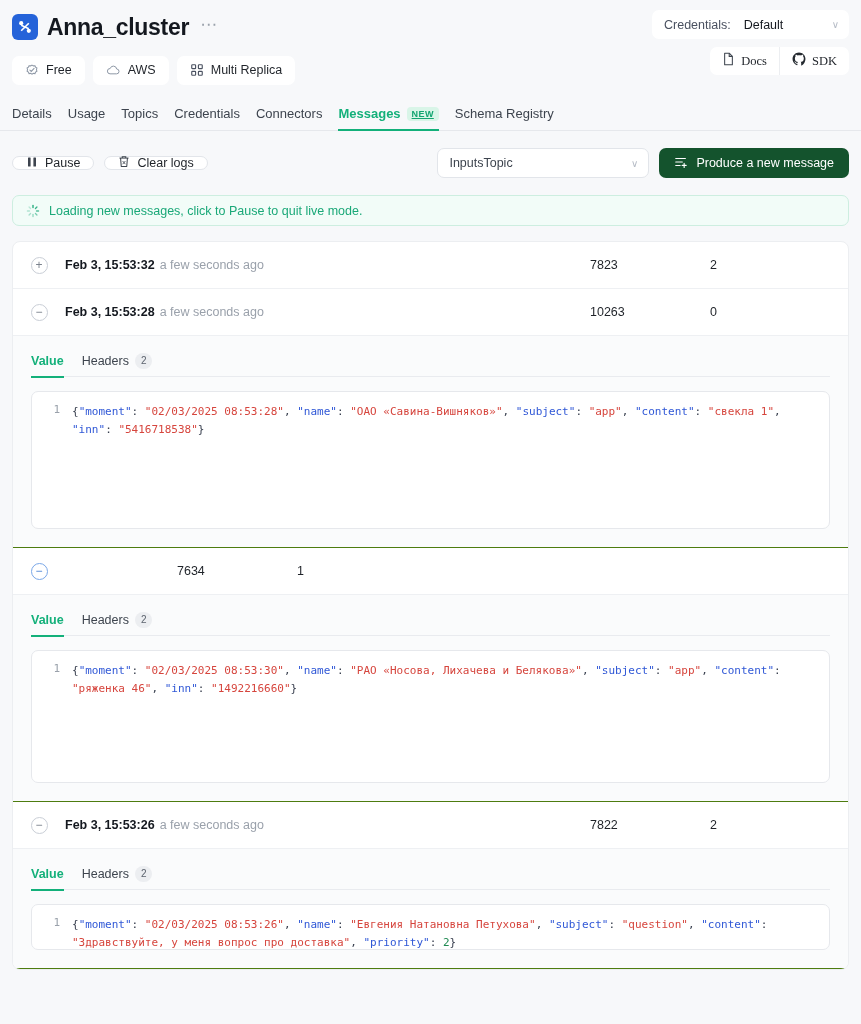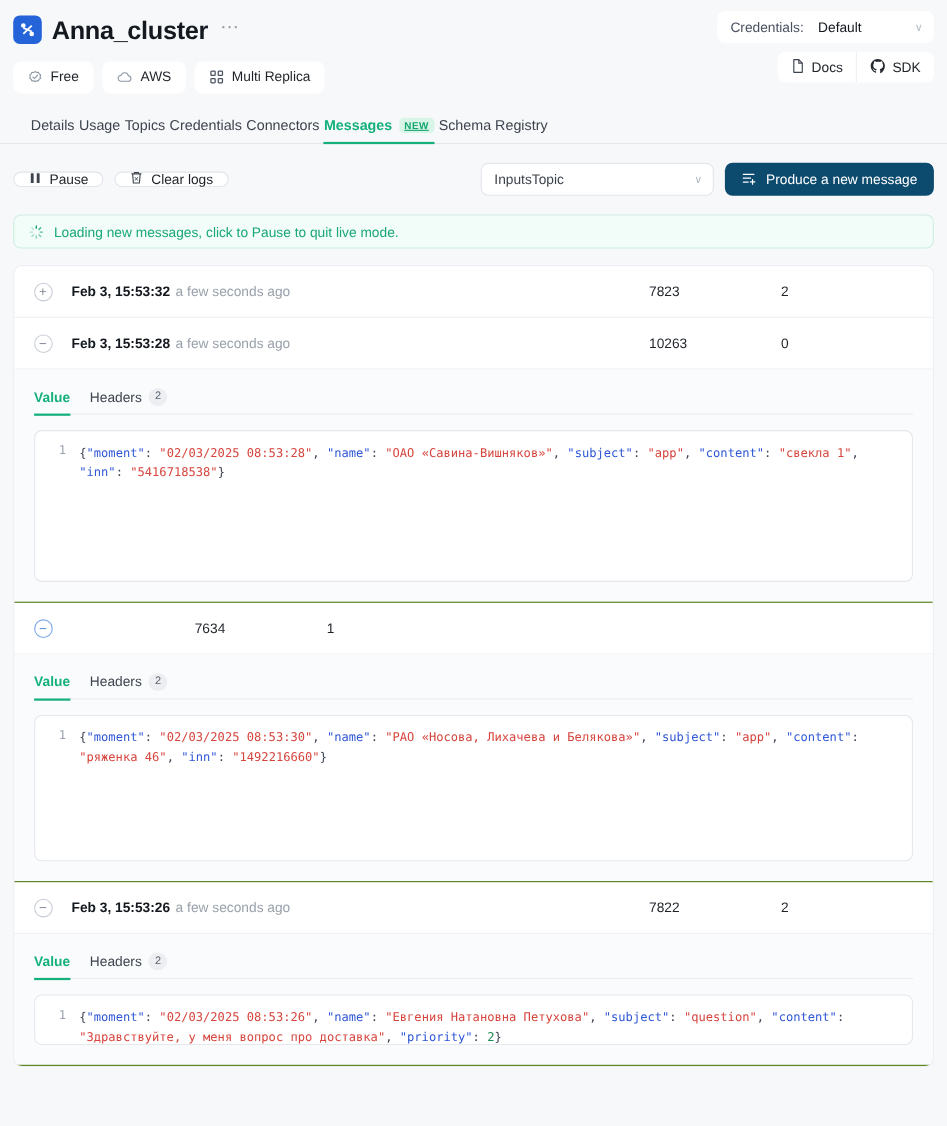--- a/index.html
+++ b/index.html
@@ -113,29 +113,30 @@
     height: 28px;
   }
   .docs-sdk .seg {
     display: inline-flex;
     align-items: center;
     gap: 6px;
     padding: 0 12px;
     font-size: 12.5px;
     color: #1f2329;
     cursor: pointer;
+    font-family: Liberation Serif, serif;
   }
   .docs-sdk .seg + .seg { border-left: 1px solid #eceef1; }
 
   
   .tabs {
     display: flex;
     align-items: flex-end;
-    gap: 4px;
-    padding: 0 28px;
+    gap: 16px;
+    padding: 0 12px;
     margin-top: 14px;
     height: 32px;
     border-bottom: 1px solid #e6e8ec;
     background: #f7f8fa;
   }
   .tab {
     font-size: 13px;
     color: #3d444e;
     padding-bottom: 9px;
     cursor: pointer;
@@ -200,21 +201,21 @@
     font-size: 12.5px;
     color: #3d444e;
     cursor: pointer;
   }
   .produce-btn {
     display: inline-flex;
     align-items: center;
     gap: 8px;
     height: 30px;
     padding: 0 15px;
-    background: #0c4a6e;
+    background: #14532d;
     border-radius: 7px;
     color: #fff;
     font-size: 12.5px;
     cursor: pointer;
     white-space: nowrap;
   }
 
   
   .banner {
     margin: 14px 12px 0 12px;

